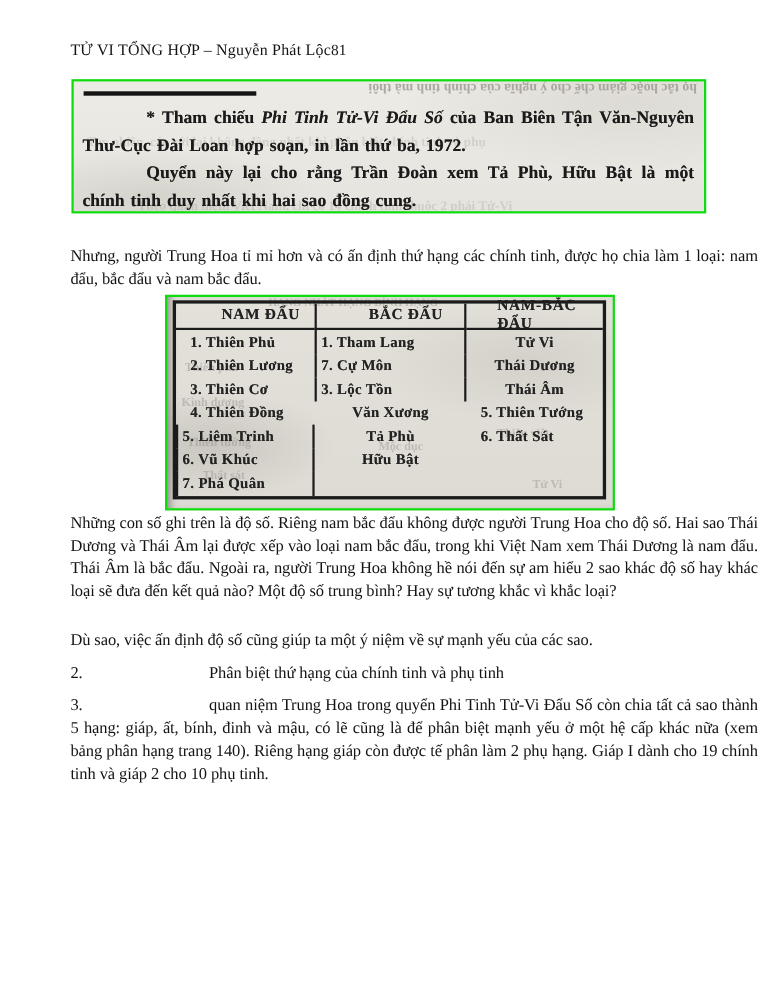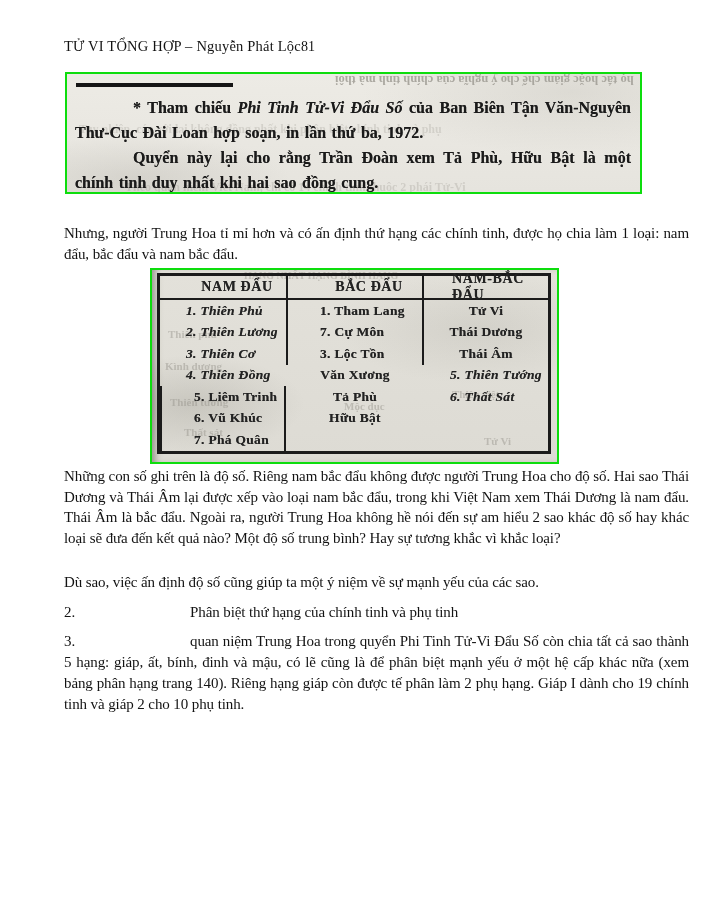--- a/index.html
+++ b/index.html
@@ -71,22 +71,22 @@
     position:absolute;left:5px;top:3px;width:388px;height:175px;
     border:3px solid #1b1b1b;
     display:grid;
     grid-template-columns:126px 138px 1fr;
     grid-template-rows:24px repeat(7,21.5px);
     font-weight:700;color:#222222;text-shadow:0 0 .4px rgba(30,30,30,.6);
   }
   .st-cell{display:flex;align-items:center;font-size:13.5px;letter-spacing:.3px;}
   .st-head{justify-content:center;font-size:14px;letter-spacing:.6px;border-bottom:2px solid #1b1b1b;padding-left:28px;}
   .st-c2{border-left:2px solid #1b1b1b;border-right:2px solid #1b1b1b;}
-  .st-left1{padding-left:26px;font-style:italic;}
-  .st-left2{padding-left:32px;}
+  .st-left1{padding-left:13px;}
+  .st-left2{padding-left:4px;}
   .st-center{justify-content:center;}
 </style>
 </head>
 <body>
 
 <div class="abs page-header">
   <span class="page-title">TỬ VI TỔNG HỢP – Nguyễn Phát Lộc</span>
   <span class="page-num">81</span>
 </div>
 

